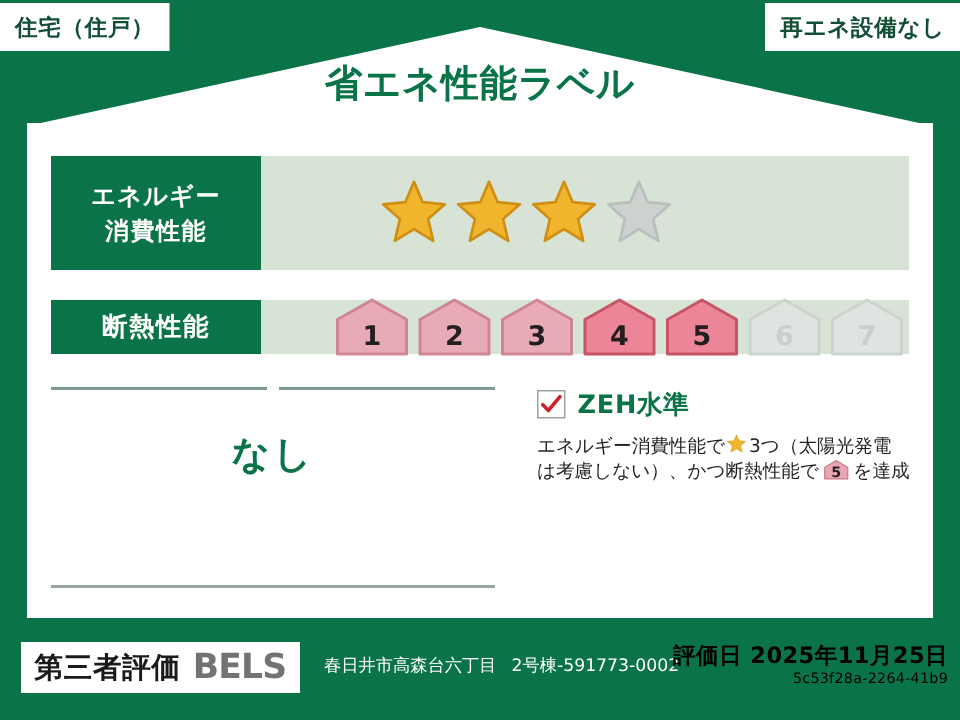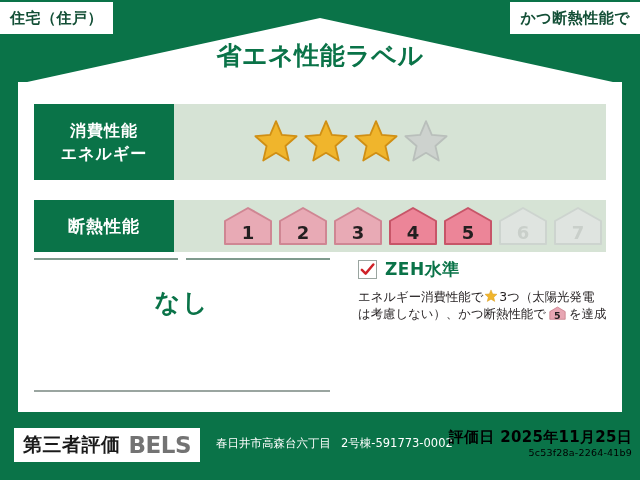--- a/index.html
+++ b/index.html
@@ -37,21 +37,21 @@
   .heading{
     position:absolute;left:0;right:0;top:38px;text-align:center;
     color:#0a7348;pointer-events:none;
   }
   .heading .sub{font-size:13.5px;font-weight:bold;letter-spacing:.6px;}
   .heading .main{font-size:25px;font-weight:bold;letter-spacing:.5px;margin-top:1px;}
 
   
   .perf-row{position:absolute;left:34px;width:572px;display:flex;align-items:stretch;}
   #row-energy{top:104px;height:76px;}
-  #row-insul{top:200px;height:52px;}
+  #row-insul{top:200px;height:36px;}
 
   .perf-key{
     background:#0a7348;color:#ffffff;font-weight:bold;
     display:flex;flex-direction:column;align-items:center;justify-content:center;
     text-align:center;letter-spacing:1px;box-sizing:border-box;
   }
   #row-energy .perf-key{width:140px;font-size:16px;line-height:23px;}
   #row-insul  .perf-key{width:140px;font-size:17px;line-height:20px;}
 
   .perf-val{
@@ -132,33 +132,33 @@
   .eval{position:absolute;right:8px;top:4px;text-align:right;color:#000000;}
   .eval .date{font-size:15px;font-weight:bold;letter-spacing:.3px;white-space:nowrap;}
   .eval .uid{font-size:9.5px;margin-top:0;letter-spacing:.2px;}
 </style>
 </head>
 <body>
 
 <div id="label">
 
   <div class="corner-tag" id="tag-left">住宅（住戸）</div>
-  <div class="corner-tag" id="tag-right">かつ断熱性能で</div>
+  <div class="corner-tag" id="tag-right">再エネ設備なし</div>
 
   <div class="roof"></div>
   <div class="card"></div>
 
   <div class="heading">
     <div class="main">省エネ性能ラベル</div>
   </div>
 
   <div class="perf-row" id="row-energy">
     <div class="perf-key">
+      <span>エネルギー</span>
       <span>消費性能</span>
-      <span>エネルギー</span>
     </div>
     <div class="perf-val">
       <div class="stars" id="stars">
           <svg viewBox="0 0 24 24" class="star">
             <path d="M12 1.6 14.9 8.4 22.3 9.1 16.7 14 18.4 21.3 12 17.4 5.6 21.3 7.3 14 1.7 9.1 9.1 8.4Z" fill="#f0b52c" stroke="#d08f14" stroke-width="0.9" stroke-linejoin="round"></path>
           </svg>
           <svg viewBox="0 0 24 24" class="star">
             <path d="M12 1.6 14.9 8.4 22.3 9.1 16.7 14 18.4 21.3 12 17.4 5.6 21.3 7.3 14 1.7 9.1 9.1 8.4Z" fill="#f0b52c" stroke="#d08f14" stroke-width="0.9" stroke-linejoin="round"></path>
           </svg>
           <svg viewBox="0 0 24 24" class="star">

